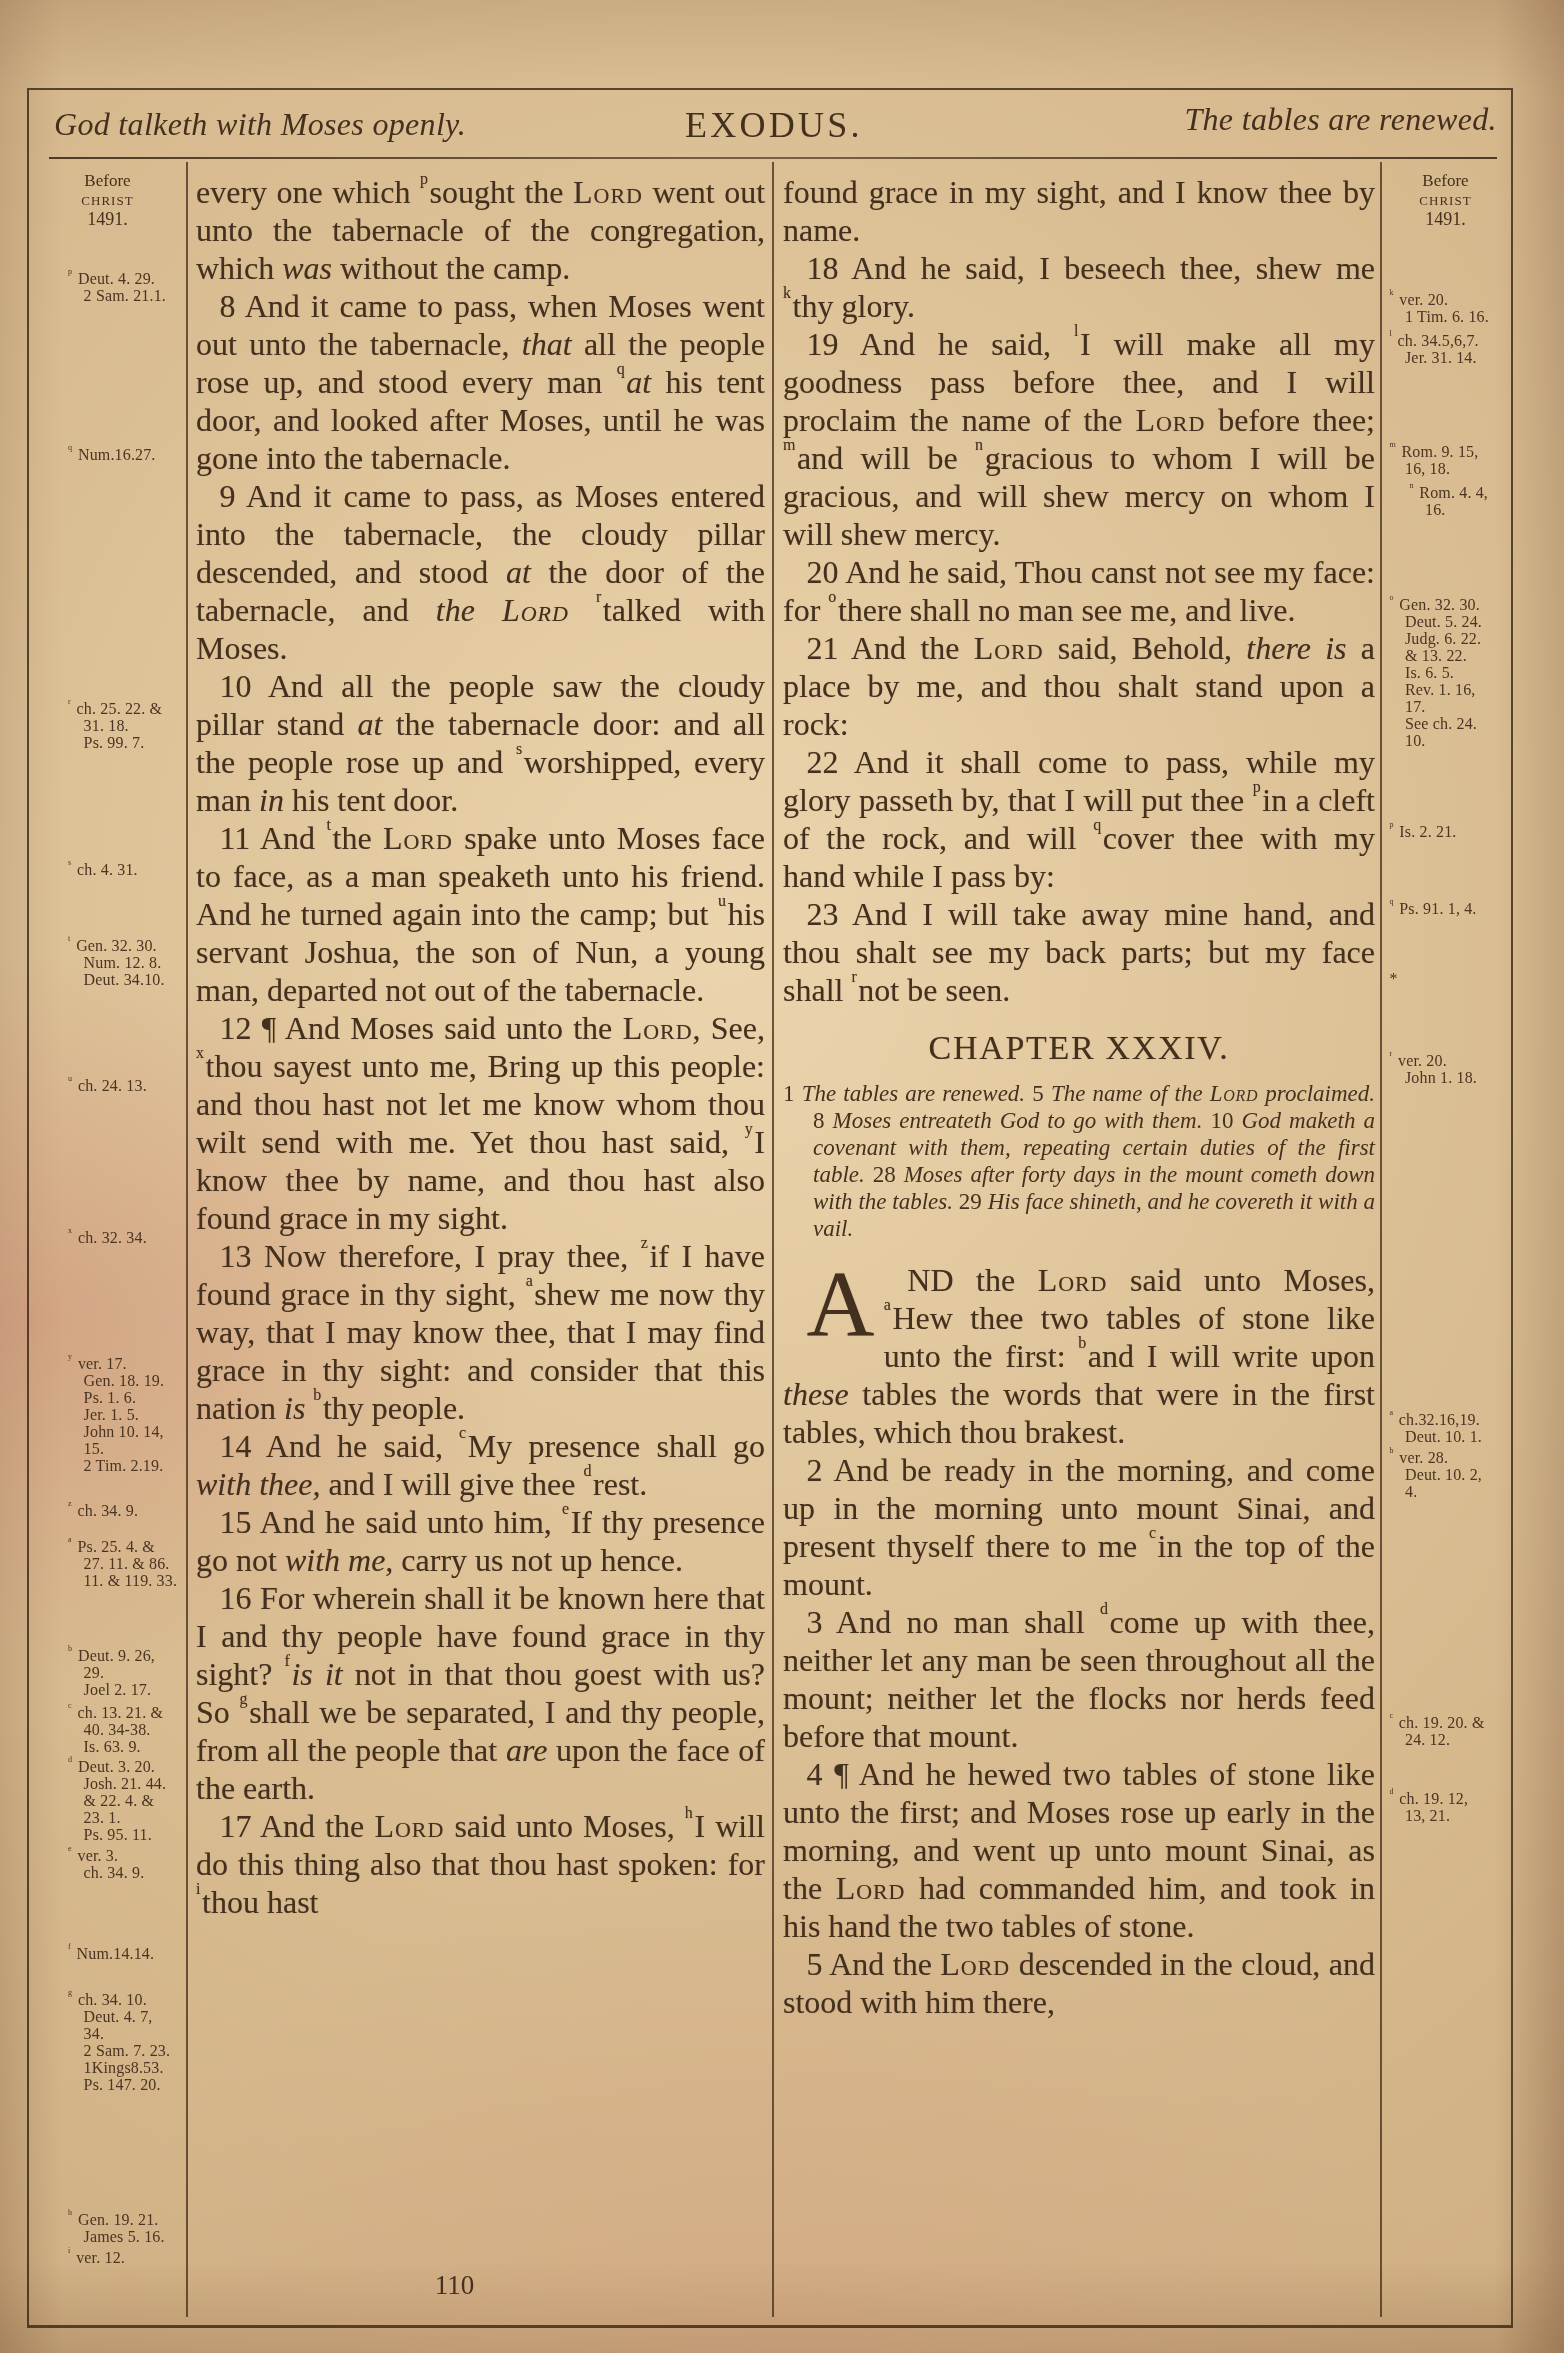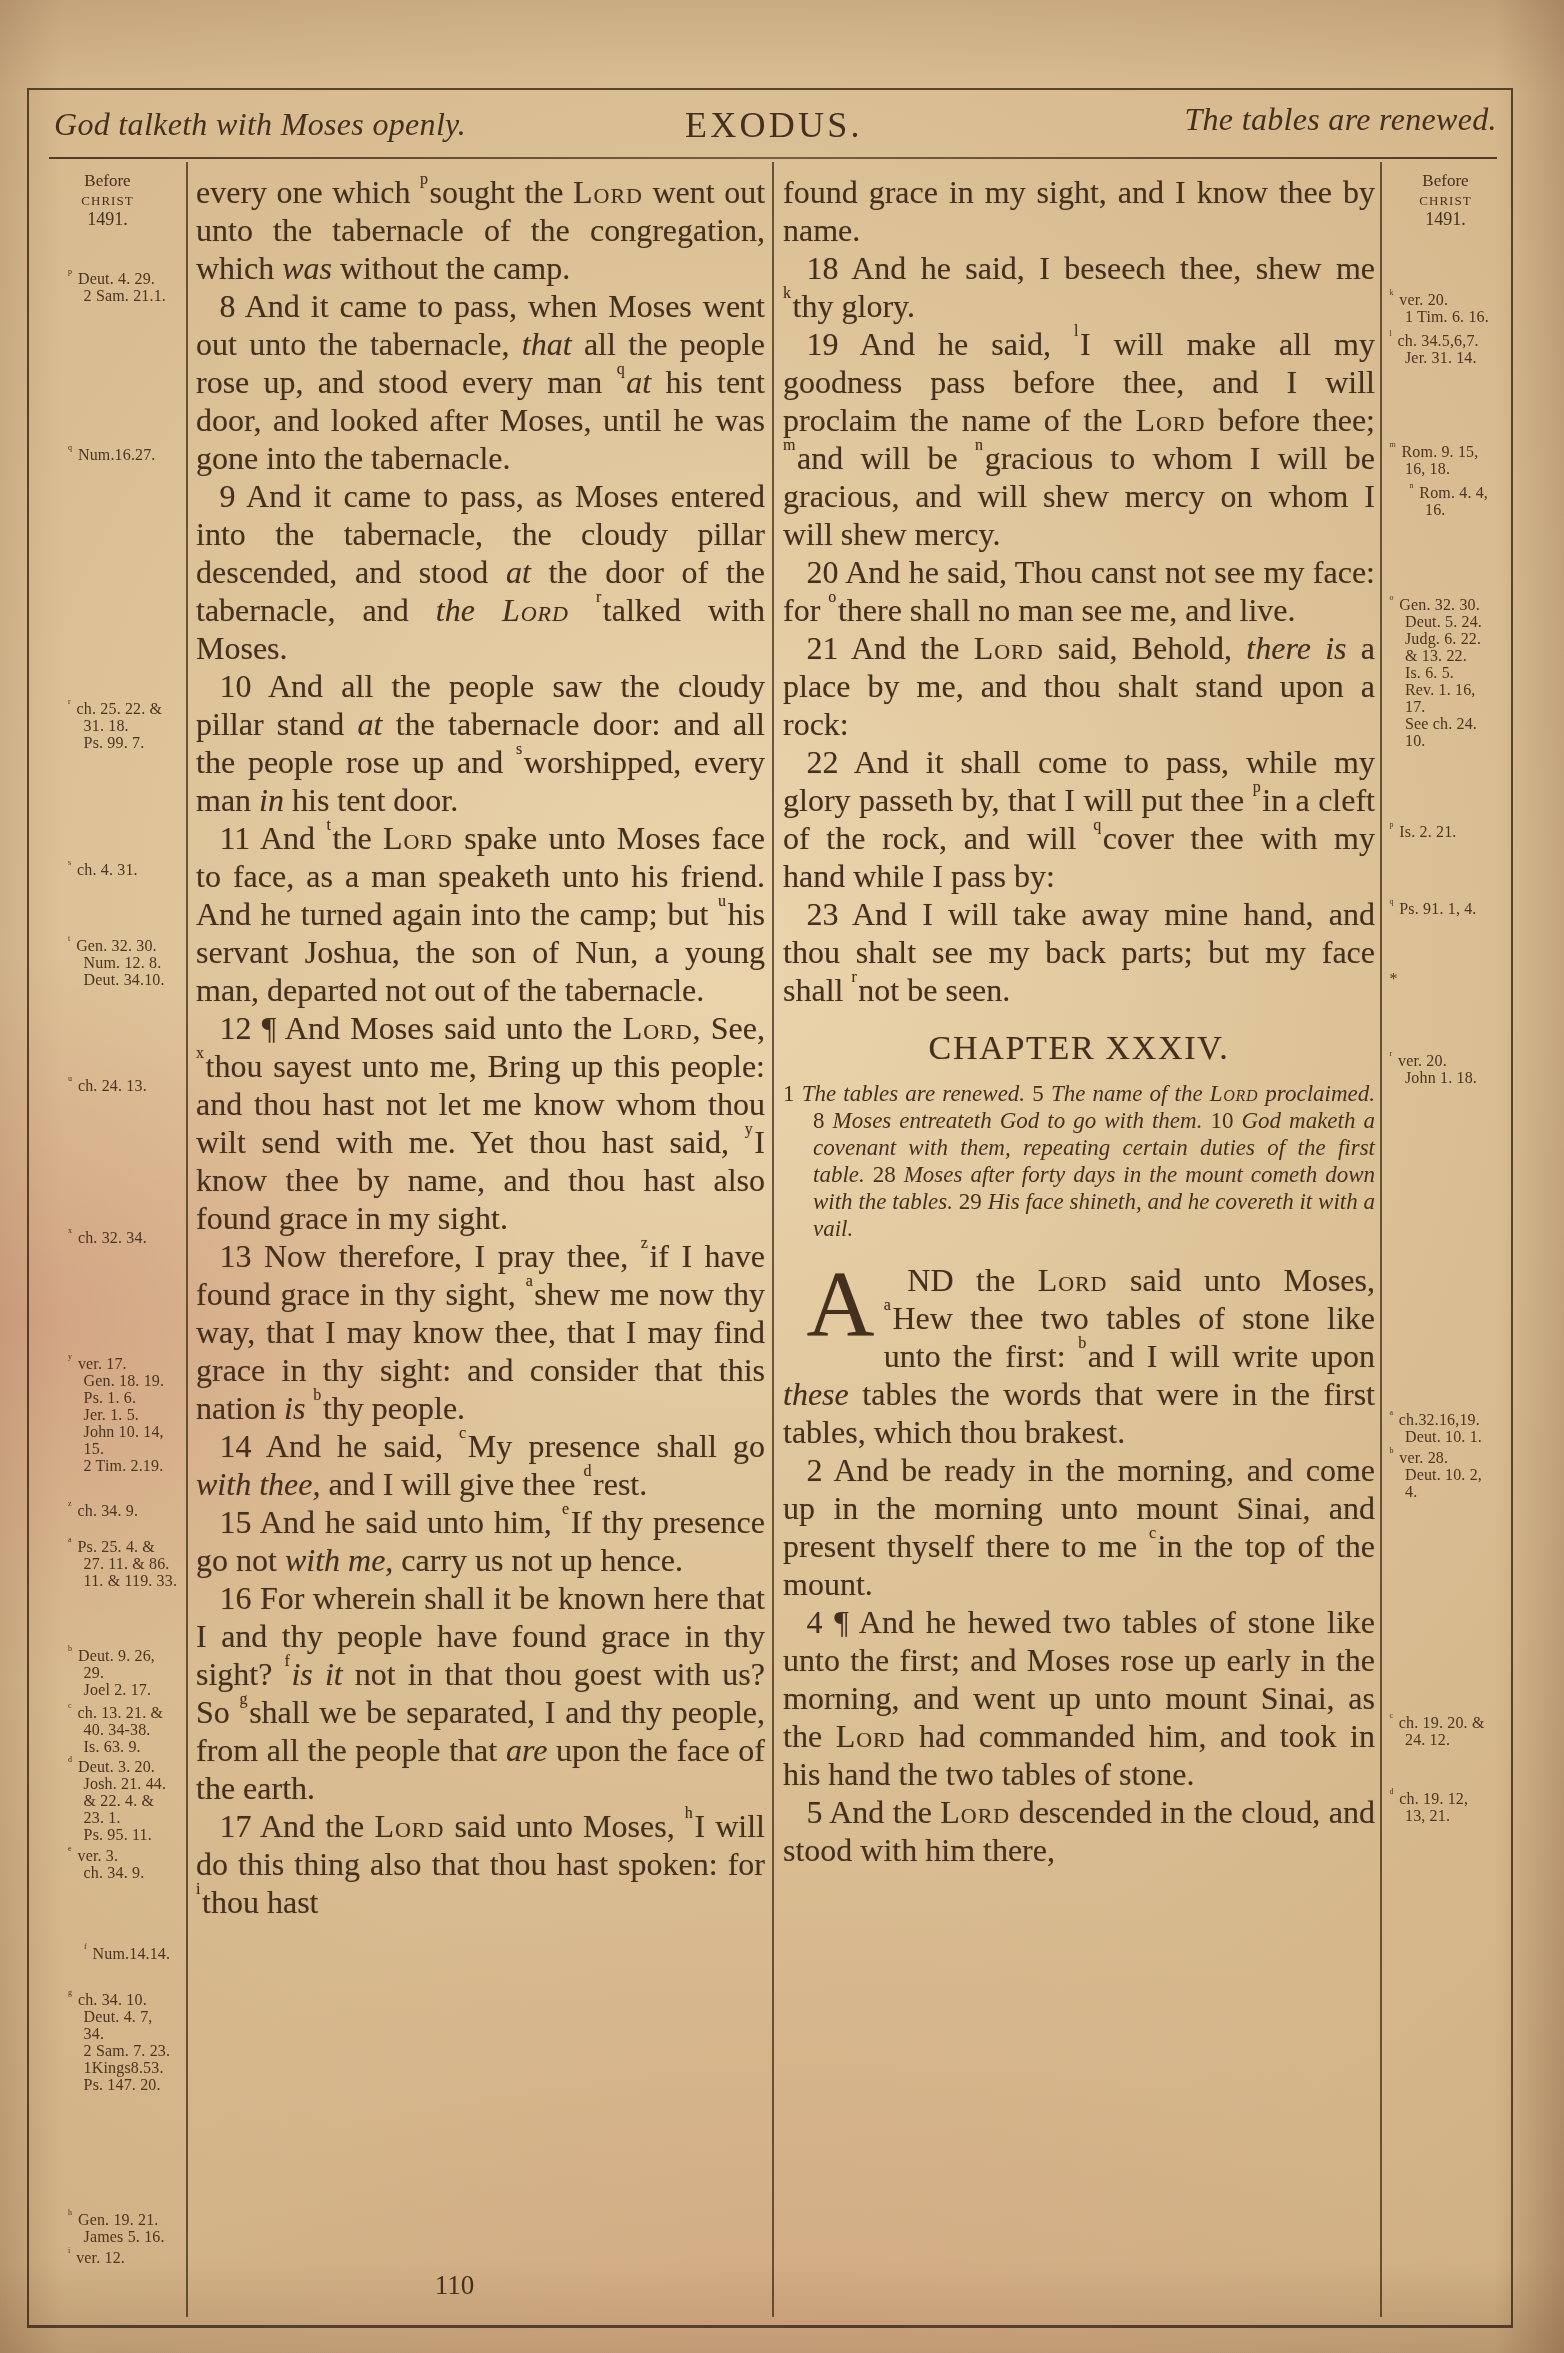--- a/index.html
+++ b/index.html
@@ -86,21 +86,21 @@
         <div class="mnote" style="top: 847px;"><sup>t</sup> Gen. 32. 30.<br>Num. 12. 8.<br>Deut. 34.10.</div>
         <div class="mnote" style="top: 987px;"><sup>u</sup> ch. 24. 13.</div>
         <div class="mnote" style="top: 1139px;"><sup>x</sup> ch. 32. 34.</div>
         <div class="mnote" style="top: 1265px;"><sup>y</sup> ver. 17.<br>Gen. 18. 19.<br>Ps. 1. 6.<br>Jer. 1. 5.<br>John 10. 14,<br>15.<br>2 Tim. 2.19.</div>
         <div class="mnote" style="top: 1412px;"><sup>z</sup> ch. 34. 9.</div>
         <div class="mnote" style="top: 1448px;"><sup>a</sup> Ps. 25. 4. &amp;<br>27. 11. &amp; 86.<br>11. &amp; 119. 33.</div>
         <div class="mnote" style="top: 1557px;"><sup>b</sup> Deut. 9. 26,<br>29.<br>Joel 2. 17.</div>
         <div class="mnote" style="top: 1614px;"><sup>c</sup> ch. 13. 21. &amp;<br>40. 34-38.<br>Is. 63. 9.</div>
         <div class="mnote" style="top: 1668px;"><sup>d</sup> Deut. 3. 20.<br>Josh. 21. 44.<br>&amp; 22. 4. &amp;<br>23. 1.<br>Ps. 95. 11.</div>
         <div class="mnote" style="top: 1757px;"><sup>e</sup> ver. 3.<br>ch. 34. 9.</div>
-        <div class="mnote" style="top: 1855px; margin-left: 16px;"><sup>f</sup> Num.14.14.</div>
+        <div class="mnote" style="top: 1855px;"><sup>f</sup> Num.14.14.</div>
         <div class="mnote" style="top: 1901px;"><sup>g</sup> ch. 34. 10.<br>Deut. 4. 7,<br>34.<br>2 Sam. 7. 23.<br>1Kings8.53.<br>Ps. 147. 20.</div>
         <div class="mnote" style="top: 2121px;"><sup>h</sup> Gen. 19. 21.<br>James 5. 16.</div>
         <div class="mnote" style="top: 2159px;"><sup>i</sup> ver. 12.</div>
       </div>
 
     <div class="tcol tcol-left" id="tcolL">
         <p class="verse cont">every one which <sup>p</sup>sought the <span class="sc">Lord</span> went out unto the tabernacle of the congregation, which <i>was</i> without the camp.</p>
         <p class="verse">8 And it came to pass, when Moses went out unto the tabernacle, <i>that</i> all the people rose up, and stood every man <sup>q</sup><i>at</i> his tent door, and looked after Moses, until he was gone into the tabernacle.</p>
         <p class="verse">9 And it came to pass, as Moses entered into the tabernacle, the cloudy pillar descended, and stood <i>at</i> the door of the tabernacle, and <i>the <span class="sc">Lord</span></i> <sup>r</sup>talked with Moses.</p>
         <p class="verse">10 And all the people saw the cloudy pillar stand <i>at</i> the tabernacle door: and all the people rose up and <sup>s</sup>worshipped, every man <i>in</i> his tent door.</p>
@@ -121,20 +121,21 @@
           <p class="verse">20 And he said, Thou canst not see my face: for <sup>o</sup>there shall no man see me, and live.</p>
           <p class="verse">21 And the <span class="sc">Lord</span> said, Behold, <i>there is</i> a place by me, and thou shalt stand upon a rock:</p>
           <p class="verse">22 And it shall come to pass, while my glory passeth by, that I will put thee <sup>p</sup>in a cleft of the rock, and will <sup>q</sup>cover thee with my hand while I pass by:</p>
           <p class="verse">23 And I will take away mine hand, and thou shalt see my back parts; but my face shall <sup>r</sup>not be seen.</p>
         </div>
       <h2 class="chap-head">CHAPTER XXXIV.</h2>
       <p class="summary"><span class="rm">1</span> The tables are renewed. <span class="rm">5</span> The name of the <span class="sc">Lord</span> proclaimed. <span class="rm">8</span> Moses entreateth God to go with them. <span class="rm">10</span> God maketh a covenant with them, repeating certain duties of the first table. <span class="rm">28</span> Moses after forty days in the mount cometh down with the tables. <span class="rm">29</span> His face shineth, and he covereth it with a vail.</p>
       <div id="vrB">
           <p class="verse has-drop"><span class="dropcap">A</span>ND the <span class="sc">Lord</span> said unto Moses, <sup>a</sup>Hew thee two tables of stone like unto the first: <sup>b</sup>and I will write upon <i>these</i> tables the words that were in the first tables, which thou brakest.</p>
           <p class="verse">2 And be ready in the morning, and come up in the morning unto mount Sinai, and present thyself there to me <sup>c</sup>in the top of the mount.</p>
+          <p class="verse">3 And no man shall <sup>d</sup>come up with thee, neither let any man be seen throughout all the mount; neither let the flocks nor herds feed before that mount.</p>
           <p class="verse">4 ¶ And he hewed two tables of stone like unto the first; and Moses rose up early in the morning, and went up unto mount Sinai, as the <span class="sc">Lord</span> had commanded him, and took in his hand the two tables of stone.</p>
           <p class="verse">5 And the <span class="sc">Lord</span> descended in the cloud, and stood with him there,</p>
         </div>
     </div>
 
     <div class="mcol mcol-right" id="mcolR">
       <div class="bc">
         <span class="l1">Before</span>
         <span class="l2">CHRIST</span>
         <span class="l3">1491.</span>

